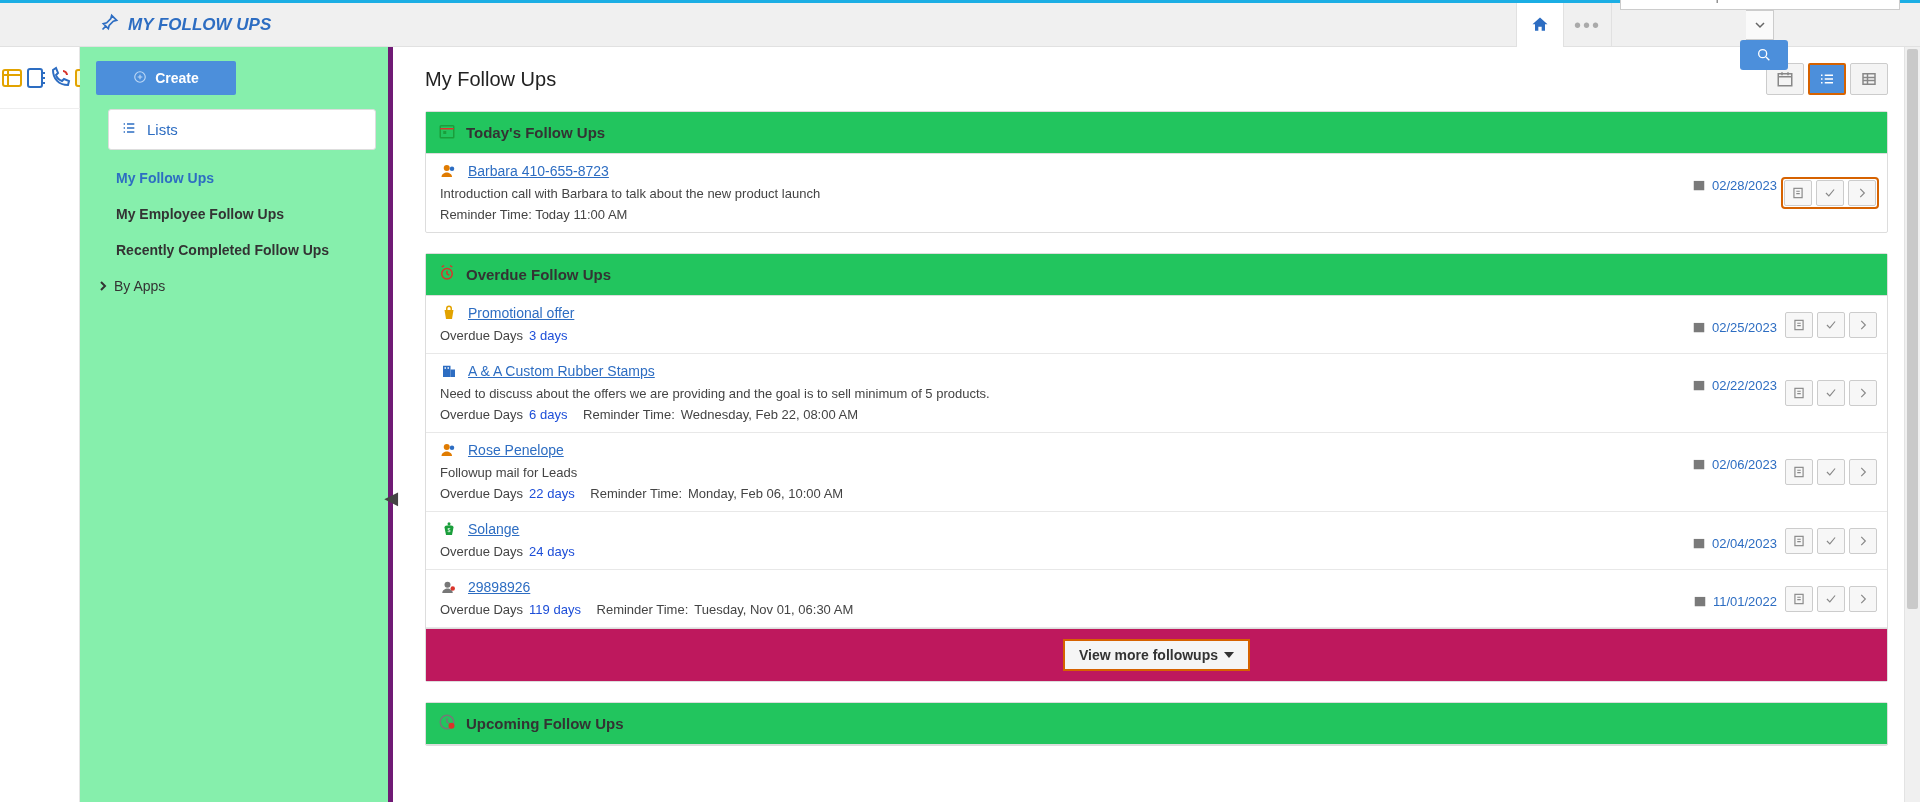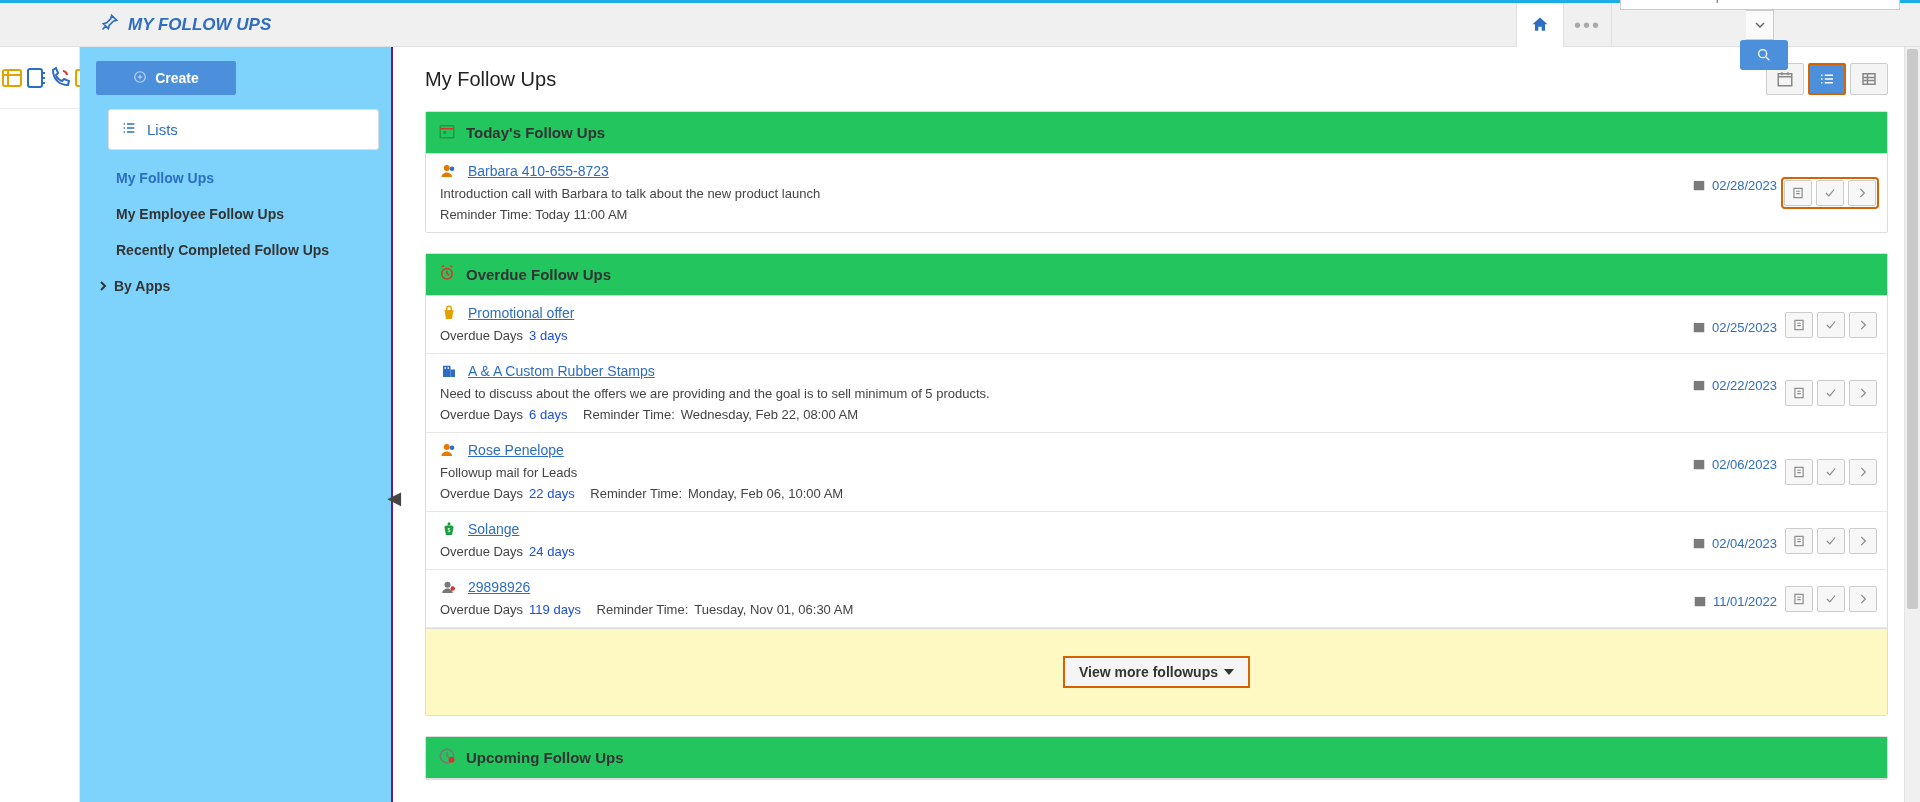--- a/index.html
+++ b/index.html
@@ -124,22 +124,22 @@
   cursor: pointer;
 }
 .rail-item.active {
   background: #fff;
   border-left: 3px solid #1baee4;
 }
 .rail-item svg { width: 24px; height: 24px; }
 
 .sidebar {
   width: 313px;
-  background: #7dd3fc;
-  border-right: 2px solid #701a75;
+  background: #86efac;
+  border-right: 5px solid #701a75;
   padding: 14px 8px;
   position: relative;
 }
 .create-btn {
   background: #4c8fdb;
   color: #fff;
   border: none;
   width: 140px;
   height: 34px;
   font-size: 14px;
@@ -181,21 +181,21 @@
 }
 .nav-link.active {
   color: #2d6dc2;
 }
 .nav-apps {
   display: flex;
   align-items: center;
   gap: 6px;
   padding: 10px 4px 10px 10px;
   font-size: 14px;
-  font-weight: bold;
+  font-weight: normal;
   cursor: pointer;
 }
 .collapse-handle {
   position: absolute;
   right: -10px;
   top: 440px;
   font-size: 18px;
   color: #444;
   cursor: pointer;
 }
@@ -309,23 +309,23 @@
   background: #f7f7f7;
   display: flex;
   align-items: center;
   justify-content: center;
   cursor: pointer;
   border-radius: 2px;
 }
 .act-btn svg { width:14px; height:14px; stroke:#888; fill:none; stroke-width:2; }
 
 .view-more-bar {
-  background: #fef9c3;
+  background: #be185d;
   border-top: 1px solid #ddd;
-  padding: 27px;
+  padding: 10px;
   text-align: center;
 }
 .view-more-btn {
   display: inline-flex;
   align-items: center;
   gap: 6px;
   border: 2px solid #d66200;
   padding: 6px 14px;
   font-size: 14px;
   font-weight: bold;

